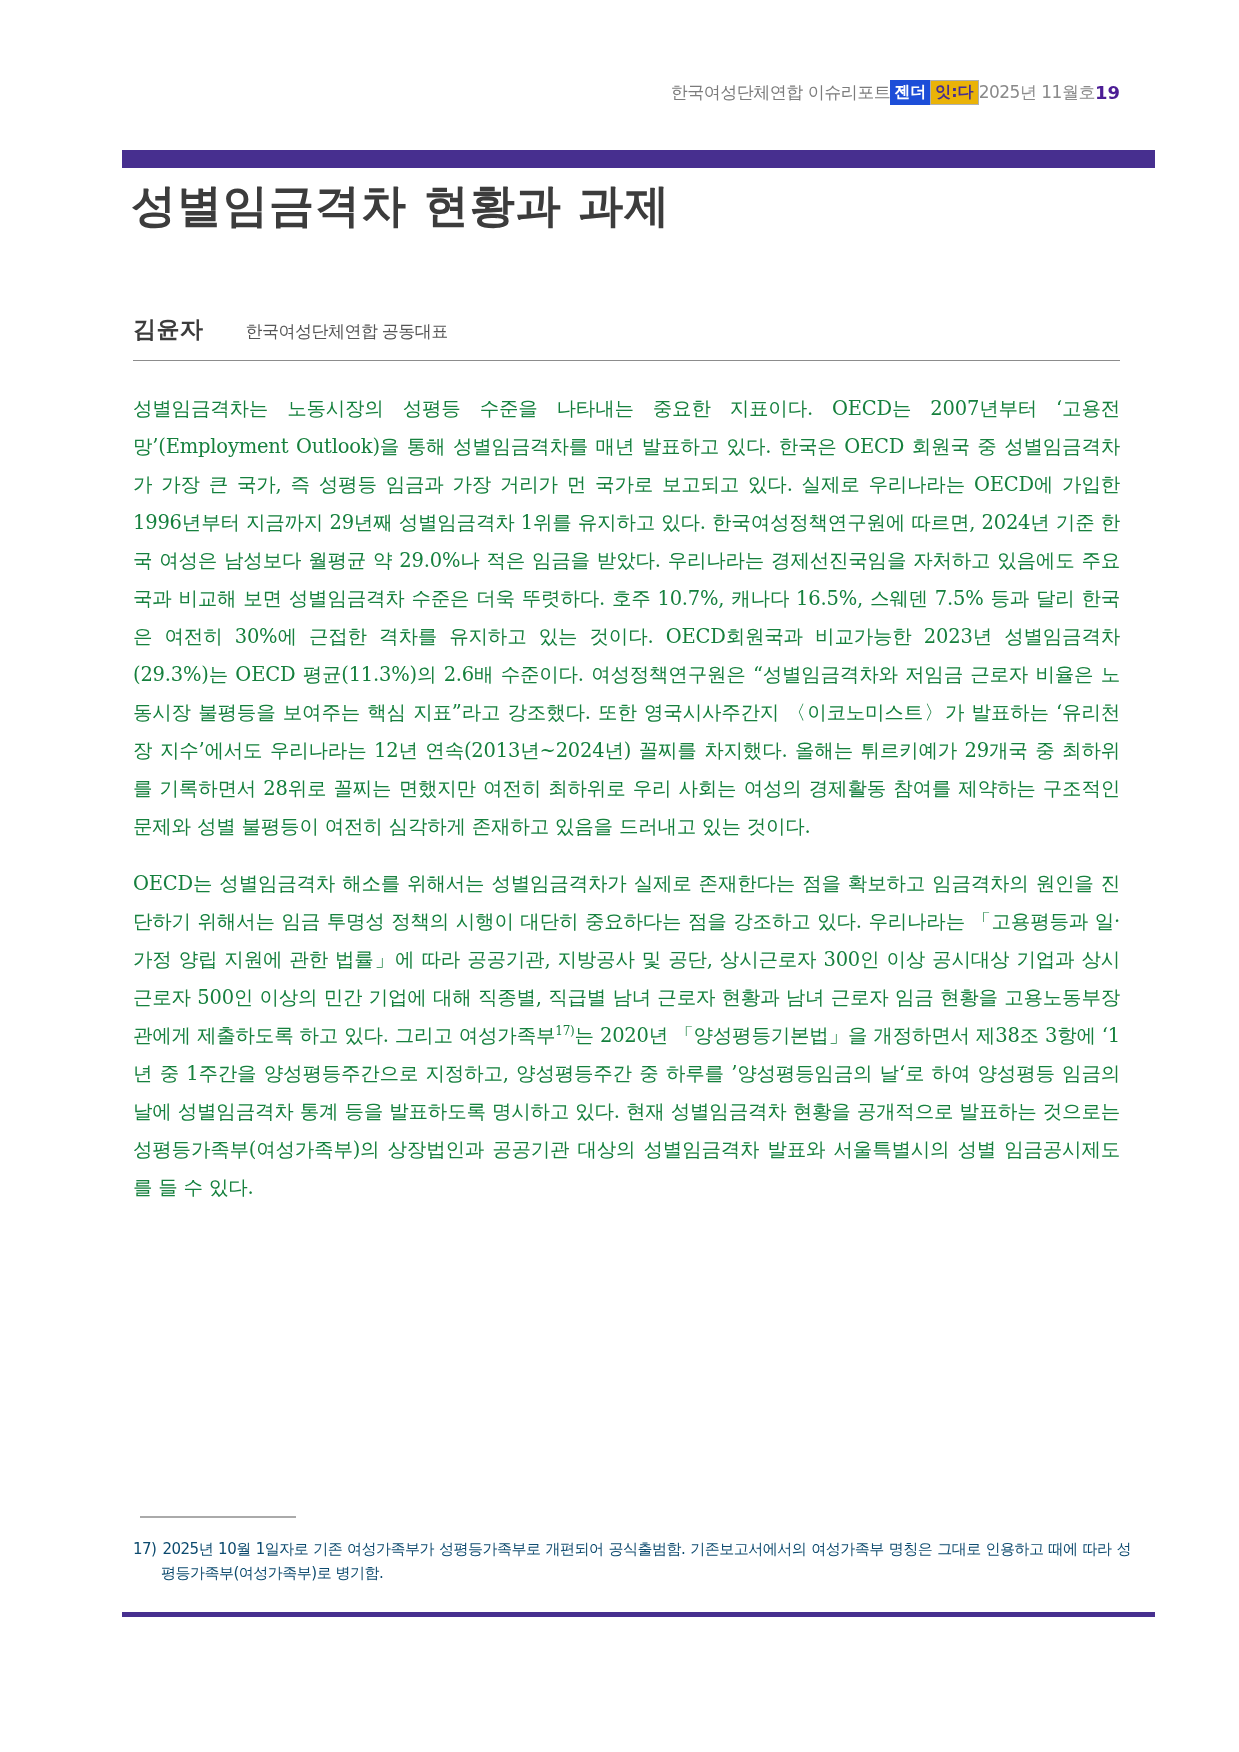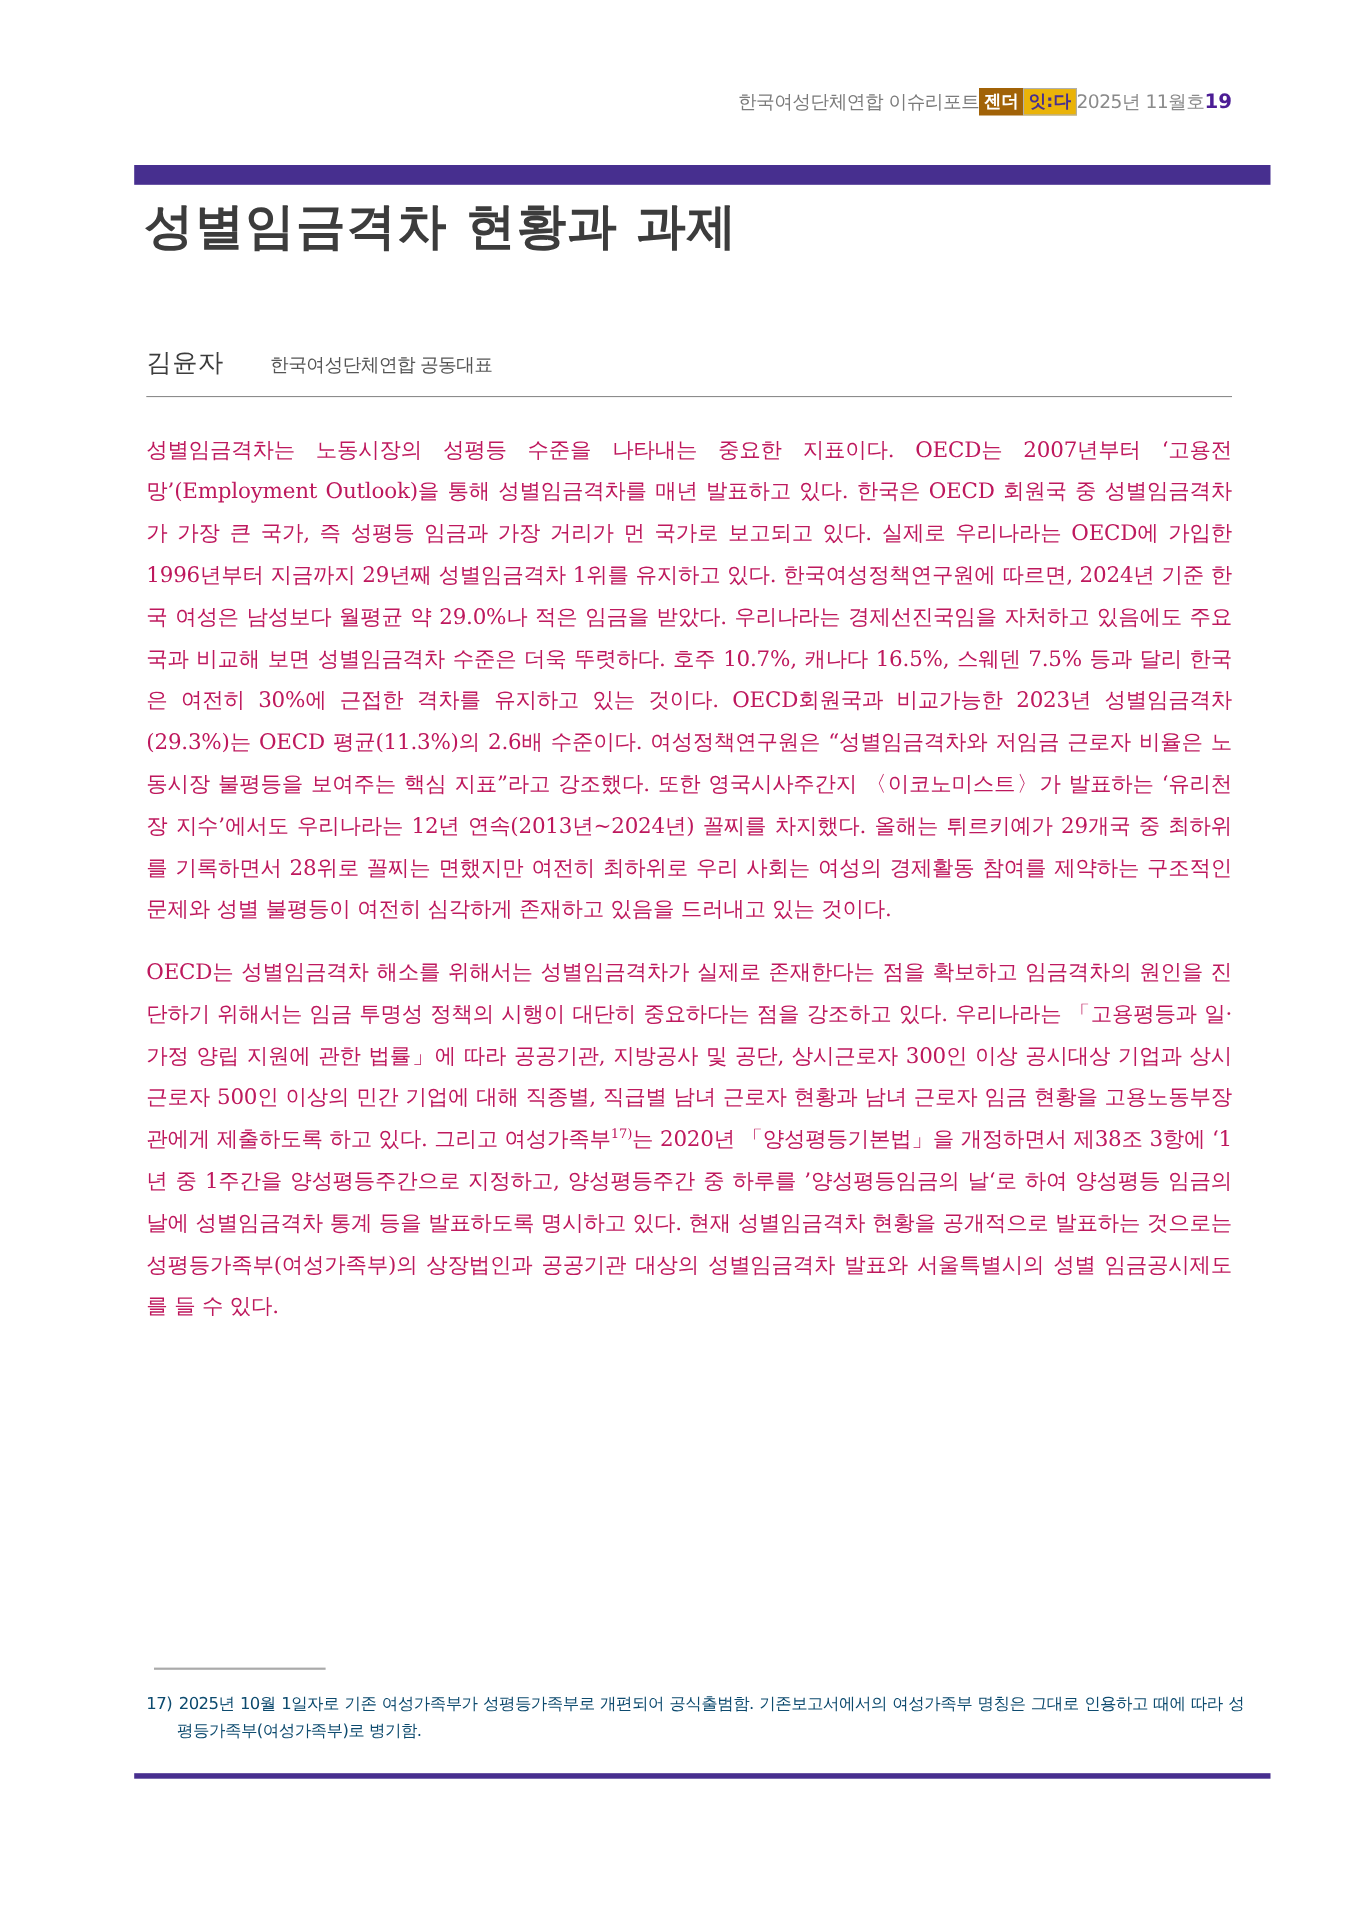--- a/index.html
+++ b/index.html
@@ -35,21 +35,21 @@
     letter-spacing: -0.5px;
   }
   .header-logo {
     display: flex;
     align-items: stretch;
     font-size: 16px;
     font-weight: bold;
     line-height: 1;
   }
   .header-logo .logo-left {
-    background: #a16207;
+    background: #1d4ed8;
     color: #ffffff;
     padding: 4px 4px 5px 4px;
   }
   .header-logo .logo-right {
     background: #eab308;
     color: #472f8f;
     border: 1px solid #b0b0b0;
     padding: 3px 4px 4px 4px;
   }
   .header-issue-label {
@@ -97,21 +97,21 @@
   .author-row {
     position: absolute;
     top: 314px;
     left: 133px;
     width: 987px;
     display: flex;
     align-items: baseline;
   }
   .author-name {
     font-size: 23px;
-    font-weight: 400;
+    font-weight: 700;
     color: #3c3c3c;
     letter-spacing: 0.5px;
   }
   .author-affiliation {
     margin-left: 42px;
     font-family: Liberation Sans, sans-serif;
     font-size: 17px;
     color: #555555;
     letter-spacing: -0.5px;
   }
@@ -126,21 +126,21 @@
 
   
   .body-text {
     position: absolute;
     top: 390px;
     left: 133px;
     width: 987px;
     font-size: 19.5px;
     line-height: 38px;
     text-align: justify;
-    color: #be185d;
+    color: #15803d;
     letter-spacing: -0.2px;
   }
   .body-text p {
     margin: 0 0 19px 0;
   }
   .body-text sup {
     font-size: 12px;
     vertical-align: super;
     line-height: 0;
   }

